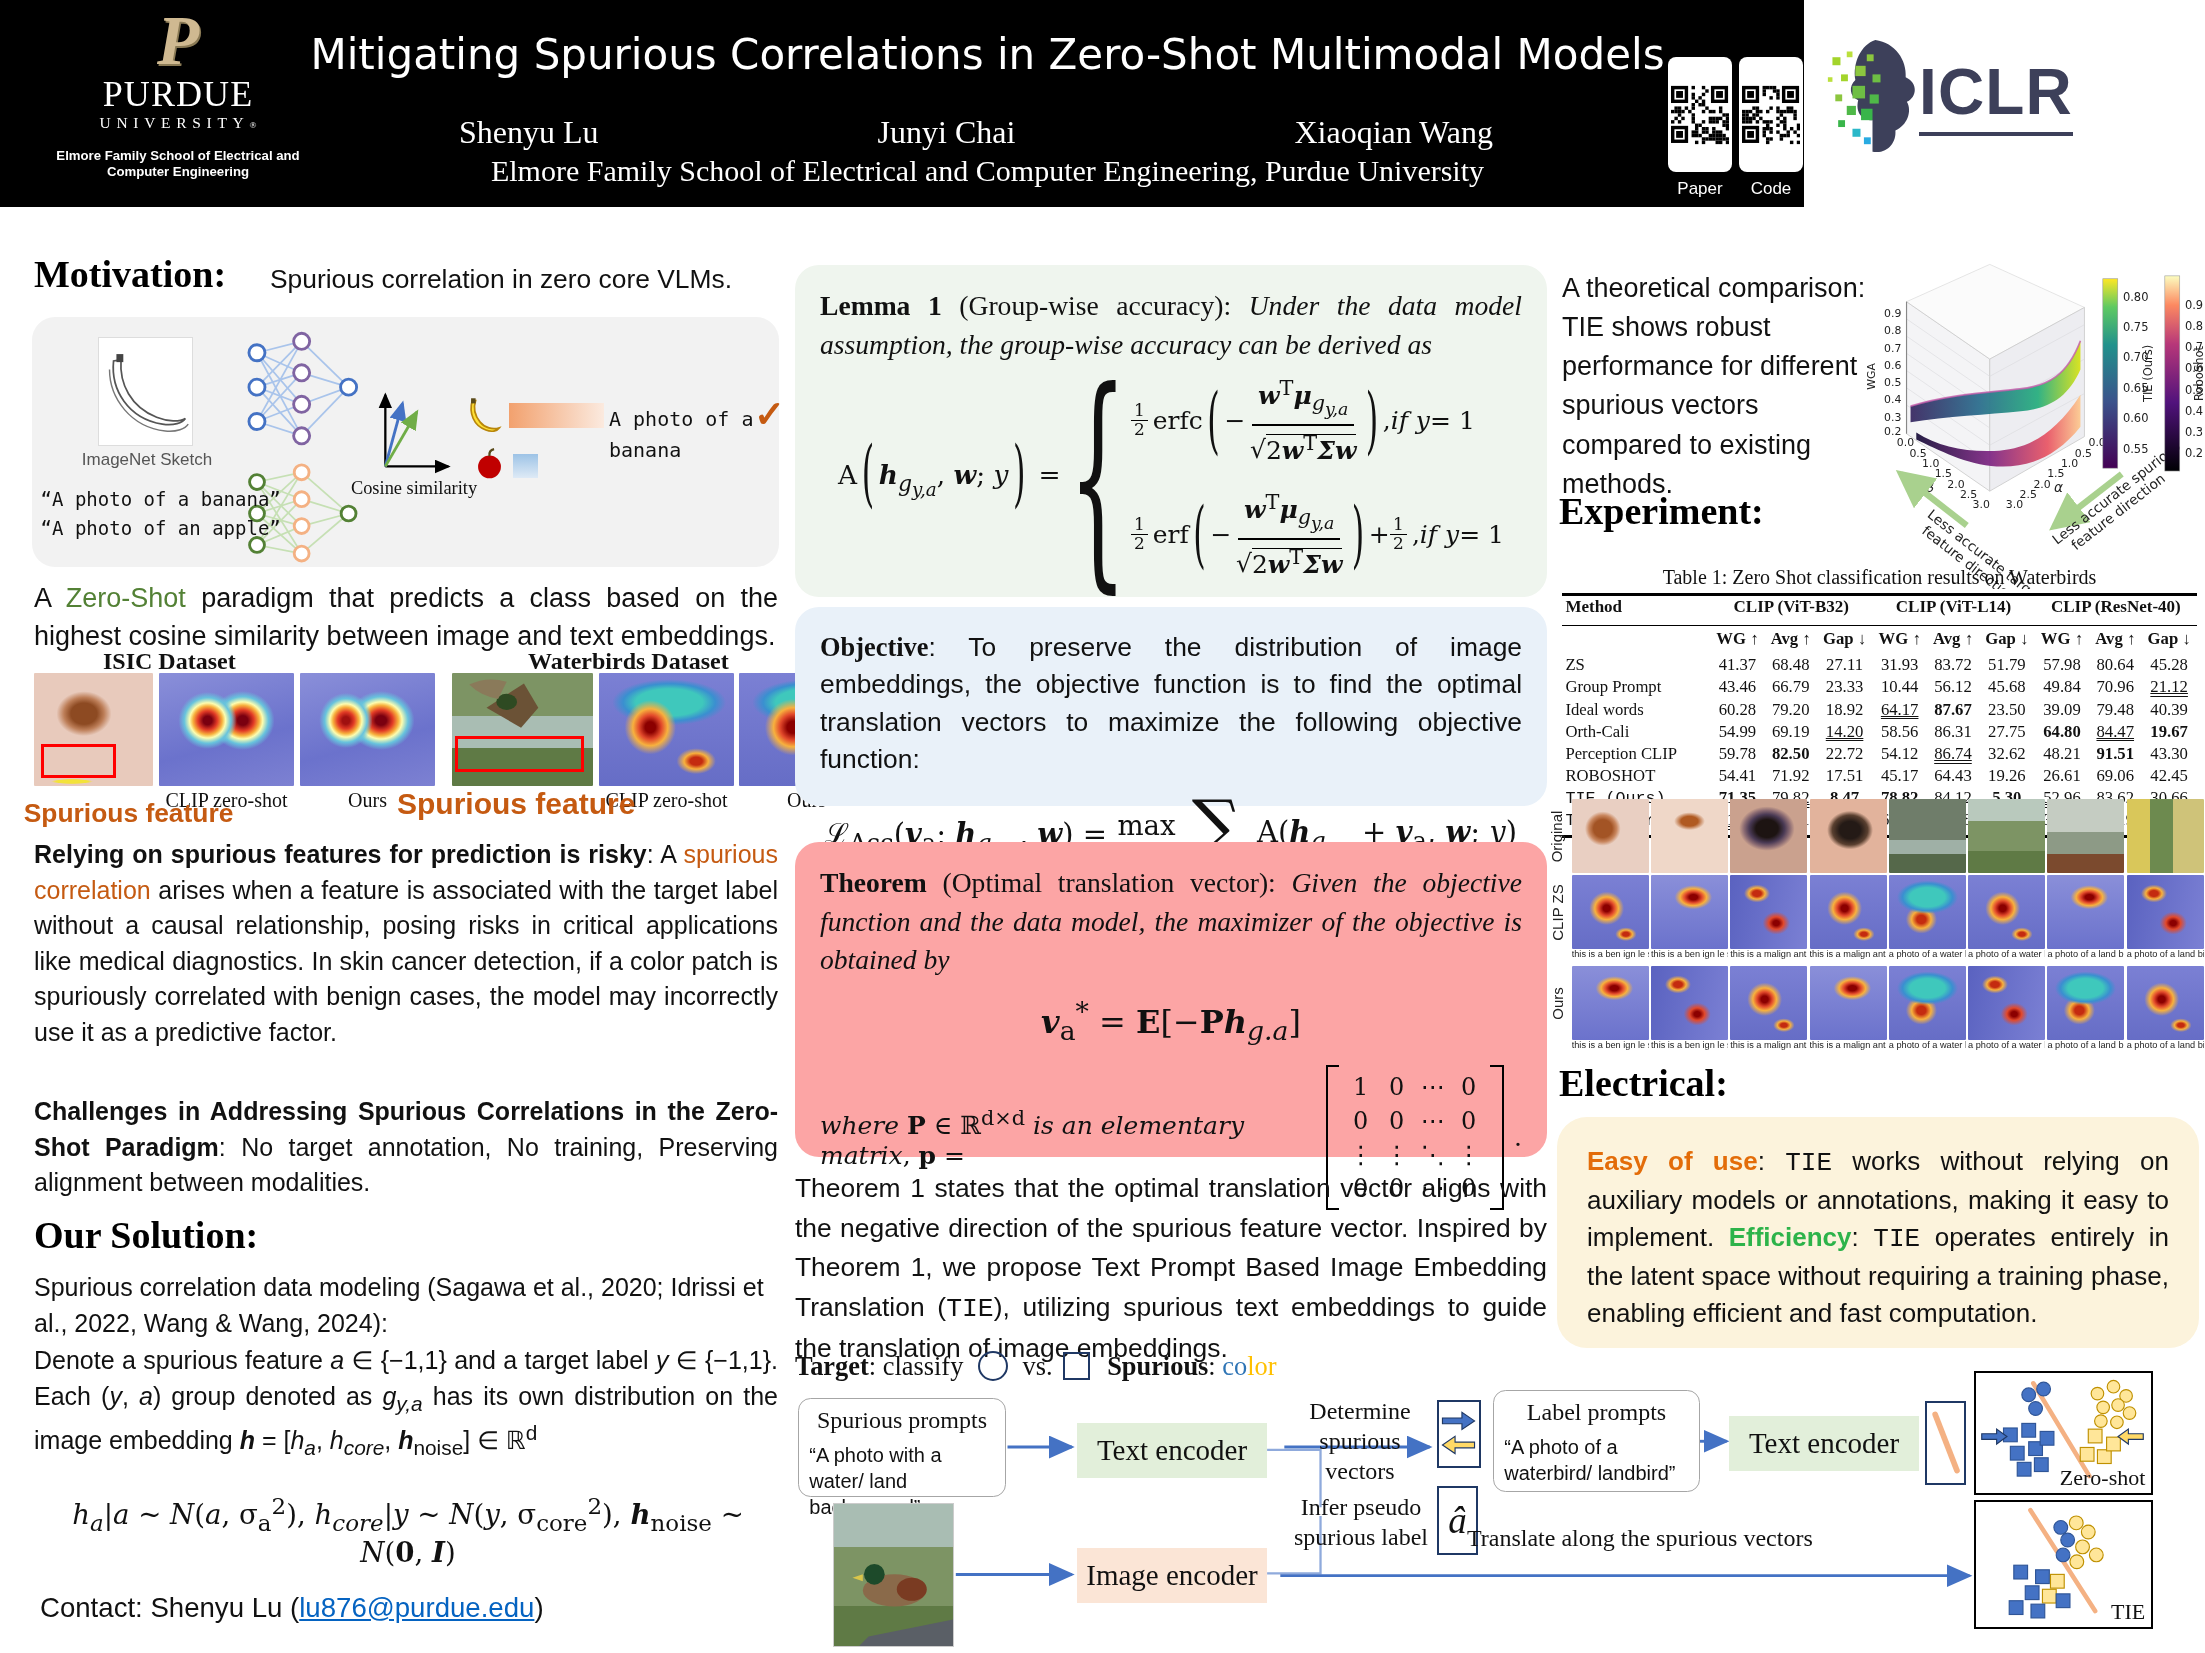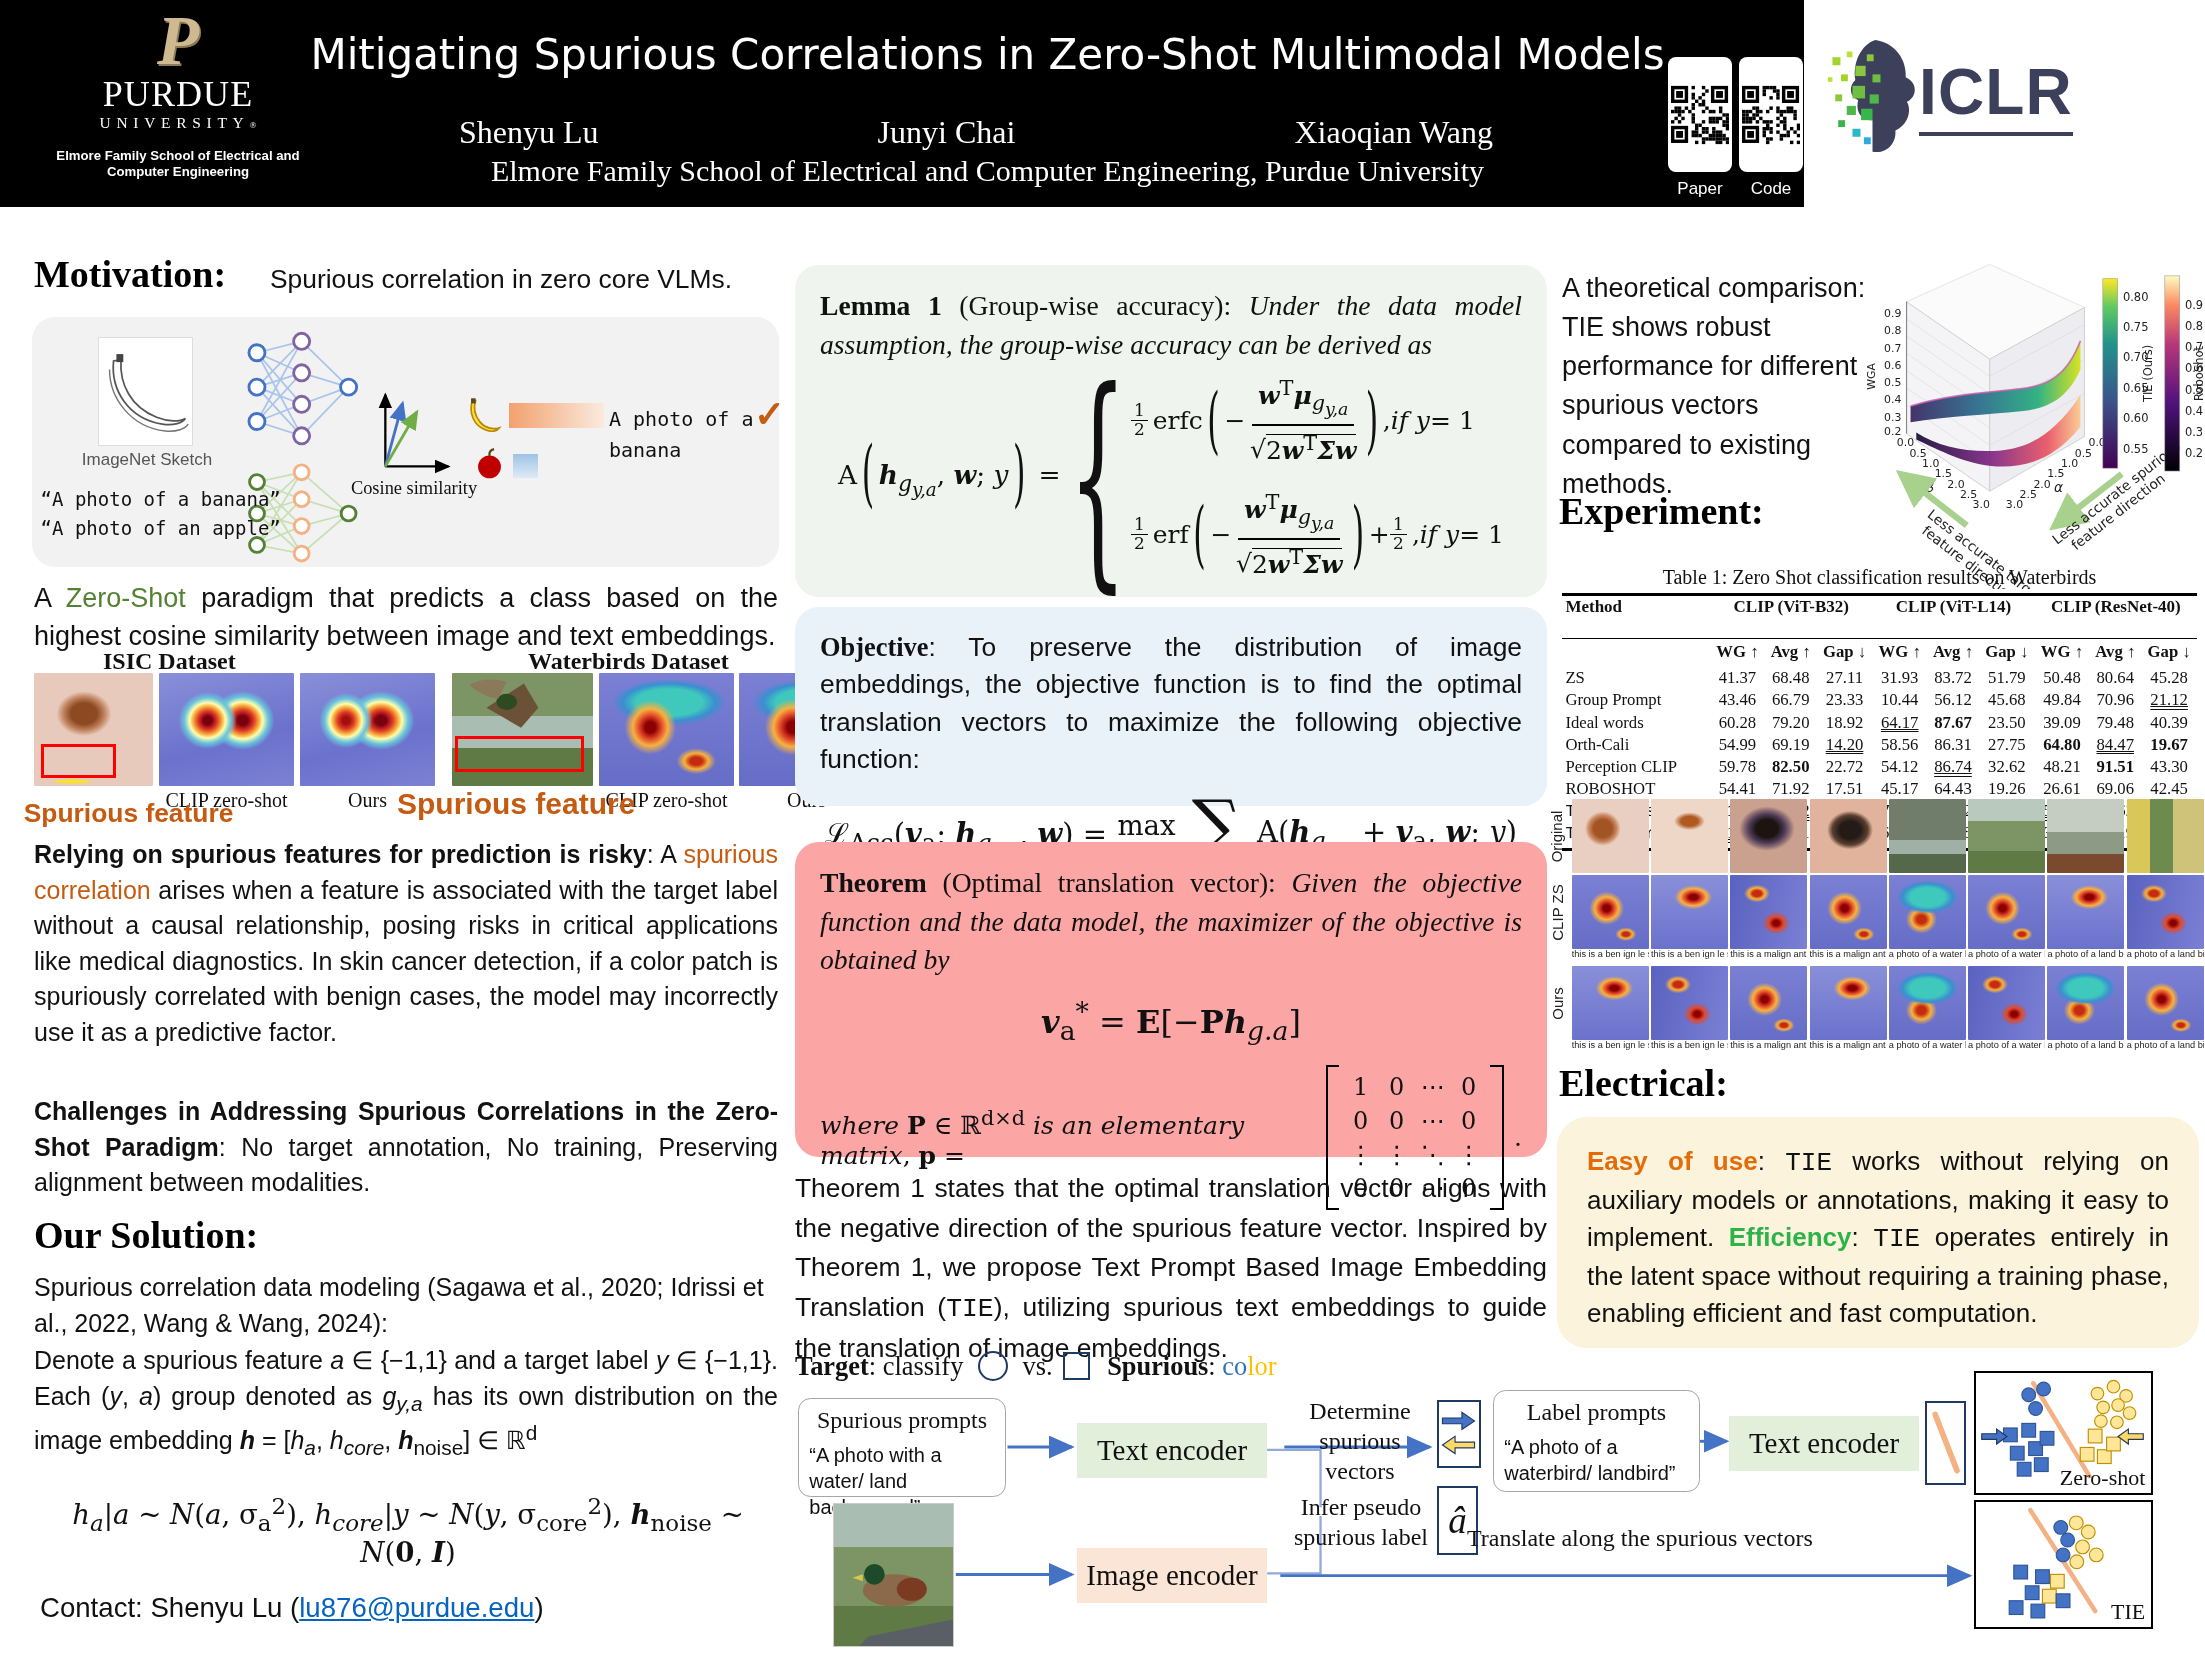--- a/index.html
+++ b/index.html
@@ -90,21 +90,21 @@
   .enc-t{background:#E2EFDA;}
   .enc-i{background:#FBE5D6;}
   .pp-lab{position:absolute;font-family:"Liberation Serif",serif;font-size:24px;text-align:center;line-height:1.25;}
   .nv-box{position:absolute;background:#fff;border:2.3px solid #1F3864;}
   .panel{position:absolute;border:2.9px solid #000;background:#fff;}
   .panel-lab{position:absolute;right:5.7px;bottom:2.3px;font-family:"Liberation Serif",serif;font-size:22px;}
   
   .rtable{border-collapse:collapse;font-family:"Liberation Serif",serif;font-size:16.7px;width:635px;}
   .rtable th,.rtable td{padding:1.1px 3.4px;text-align:center;white-space:nowrap;}
   .rtable .td-method{text-align:left;}
-  .grp-row th{border-bottom:1.7px solid #000;font-size:17px;padding-bottom:21px;}
+  .grp-row th{border-bottom:1.7px solid #000;font-size:17px;padding-bottom:8px;}
   .rtable thead{border-top:3.4px solid #000;}
   .sub-row th{font-weight:bold;padding:3.4px 2.3px 4.6px;}
   .rtable tbody tr:last-child td{padding-bottom:4.6px;}
   .rtable tbody{border-bottom:3.4px solid #000;}
   .cell-b{font-weight:bold;}
   .cell-u{text-decoration:underline;text-decoration-style:double;}
   .gtile{height:74px;border-radius:1.1px;overflow:hidden;position:relative;}
   .grow{position:absolute;left:20.7px;display:flex;gap:2.3px;width:632px;}
   .grow .gtile{flex:1;}
   .rowlab{position:absolute;left:-2.3px;width:17px;font-size:15px;color:#222;display:flex;align-items:center;justify-content:center;}
@@ -862,21 +862,21 @@
     </thead>
     <tbody>
         <tr>
           <td class="td-method">ZS</td>
           <td>41.37</td>
           <td>68.48</td>
           <td>27.11</td>
           <td>31.93</td>
           <td>83.72</td>
           <td>51.79</td>
-          <td>50.48</td>
+          <td>57.98</td>
           <td>80.64</td>
           <td>45.28</td>
         </tr>
         <tr>
           <td class="td-method">Group Prompt</td>
           <td>43.46</td>
           <td>66.79</td>
           <td>23.33</td>
           <td>10.44</td>
           <td>56.12</td>

